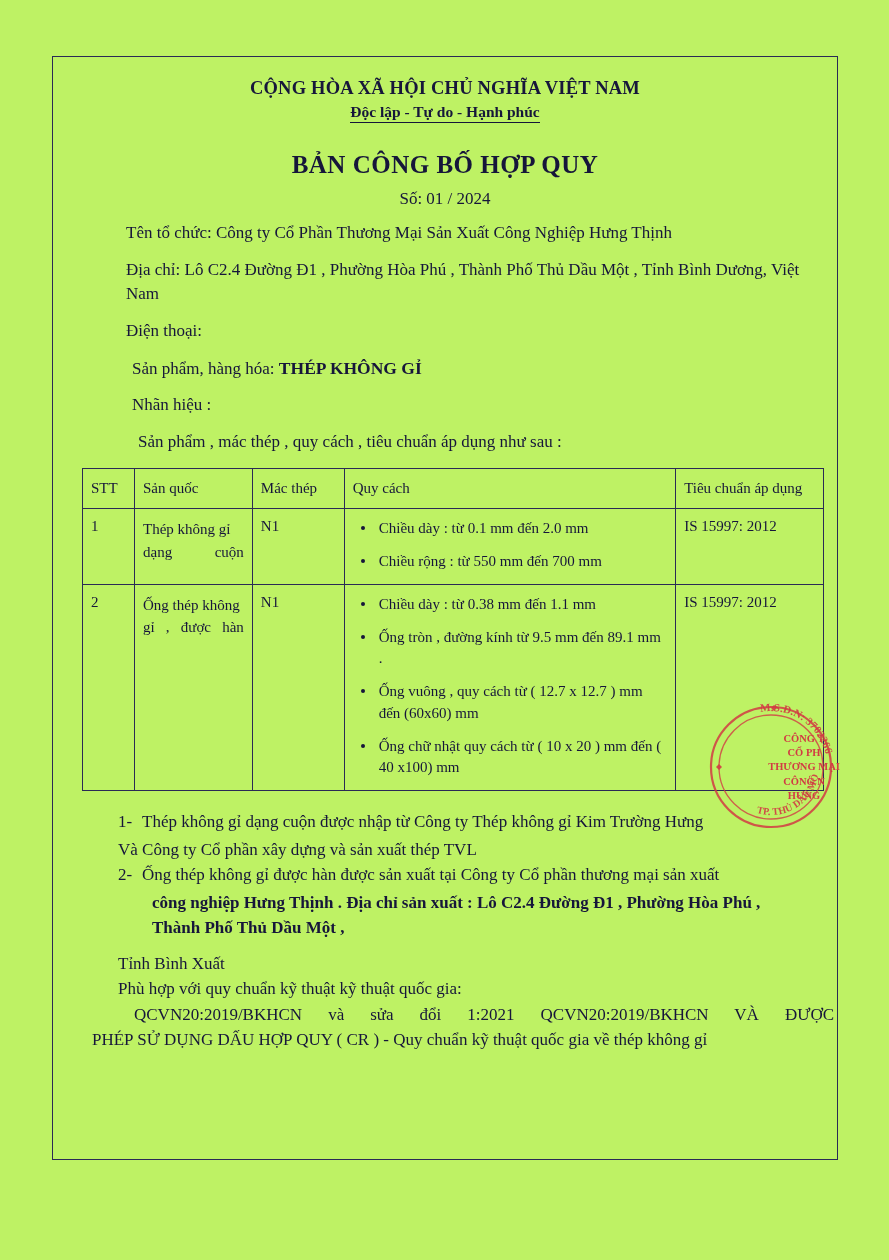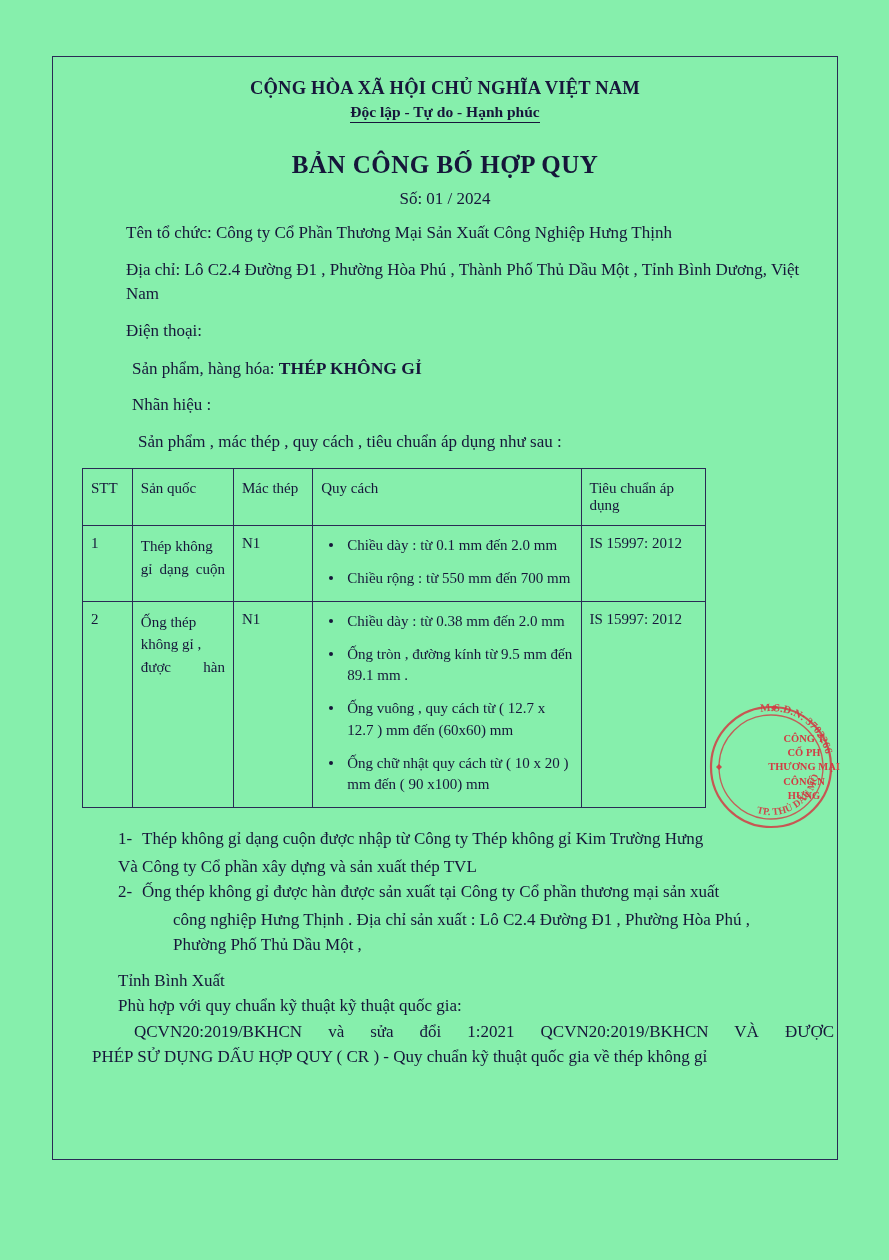--- a/index.html
+++ b/index.html
@@ -14,21 +14,21 @@
     font-family: "Liberation Serif", serif;
     color: #1a1a2e;
     position: relative;
     overflow: hidden;
   }
   .page {
     position: absolute;
     left: 0; top: 0;
     width: 889px;
     height: 1260px;
-    background: #86efac;
+    background: #bef264;
   }
   .doc-border {
     position: absolute;
     left: 52px;
     top: 56px;
     width: 786px;
     height: 1104px;
     border: 1.5px solid #2a2a55;
   }
   .content {
@@ -76,21 +76,21 @@
     font-size: 17px;
     line-height: 1.45;
     margin-top: 12px;
     color: #16163a;
   }
   .indent1 { margin-left: 52px; }
   .indent2 { margin-left: 58px; }
   .indent3 { margin-left: 64px; }
   .prod-name { font-weight: bold; font-size: 17.5px; }
   table.spec {
-    width: 624px;
+    width: 742px;
     border-collapse: collapse;
     margin-top: 14px;
     margin-left: 8px;
     font-size: 15px;
     color: #16163a;
   }
   table.spec th, table.spec td {
     border: 1px solid #2a2a55;
     vertical-align: top;
     padding: 9px 8px;
@@ -144,21 +144,22 @@
   }
   .note-num {
     width: 24px;
     flex: 0 0 24px;
   }
   .note-body { flex: 1; }
   .note-cont {
     margin-left: 44px;
   }
   .note-cont2 {
-    margin-left: 99px;
+    margin-left: 78px;
+    font-weight: bold;
   }
   .bottom-block {
     margin-top: 10px;
     font-size: 17px;
     line-height: 1.5;
     color: #16163a;
   }
   .bb-indent { margin-left: 44px; }
   .qcvn-line1 {
     margin-left: 60px;
@@ -252,44 +253,44 @@
             </ul>
           </td>
           <td>IS 15997: 2012</td>
         </tr>
         <tr>
           <td class="c-stt">2</td>
           <td class="just-prod">Ống thép không gỉ , được hàn</td>
           <td class="c-mac">N1</td>
           <td>
             <ul class="quy">
-              <li>Chiều dày : từ 0.38 mm đến 2.0 mm</li>
+              <li>Chiều dày : từ 0.38 mm đến 1.1 mm</li>
               <li>Ống tròn , đường kính từ 9.5 mm đến 89.1 mm .</li>
               <li>Ống vuông , quy cách từ ( 12.7 x 12.7 ) mm đến (60x60) mm</li>
-              <li>Ống chữ nhật quy cách từ ( 10 x 20 ) mm đến ( 90 x100) mm</li>
+              <li>Ống chữ nhật quy cách từ ( 10 x 20 ) mm đến ( 40 x100) mm</li>
             </ul>
           </td>
           <td>IS 15997: 2012</td>
         </tr>
       </tbody>
     </table>
 
     <div class="notes">
       <div class="note-item">
         <div class="note-num">1-</div>
         <div class="note-body">Thép không gỉ dạng cuộn được nhập từ Công ty Thép không gỉ Kim Trường Hưng</div>
       </div>
       <div class="note-cont">Và Công ty Cổ phần xây dựng và sản xuất thép TVL</div>
 
       <div class="note-item">
         <div class="note-num">2-</div>
         <div class="note-body">Ống thép không gỉ được hàn được sản xuất tại Công ty Cổ phần thương mại sản xuất</div>
       </div>
       <div class="note-cont2">công nghiệp Hưng Thịnh . Địa chỉ sản xuất : Lô C2.4 Đường Đ1 , Phường Hòa Phú ,</div>
-      <div class="note-cont2">Phường Phố Thủ Dầu Một ,</div>
+      <div class="note-cont2">Thành Phố Thủ Dầu Một ,</div>
     </div>
 
     <div class="bottom-block">
       <div class="bb-indent">Tỉnh Bình Xuất</div>
       <div class="bb-indent">Phù hợp với quy chuẩn kỹ thuật kỹ thuật quốc gia:</div>
       <div class="qcvn-line1">QCVN20:2019/BKHCN và sửa đổi 1:2021  QCVN20:2019/BKHCN VÀ ĐƯỢC</div>
       <div class="qcvn-line2">PHÉP SỬ DỤNG DẤU HỢP QUY ( CR ) -  Quy chuẩn kỹ thuật quốc gia về thép không gỉ</div>
     </div>
 
     <div class="stamp">

